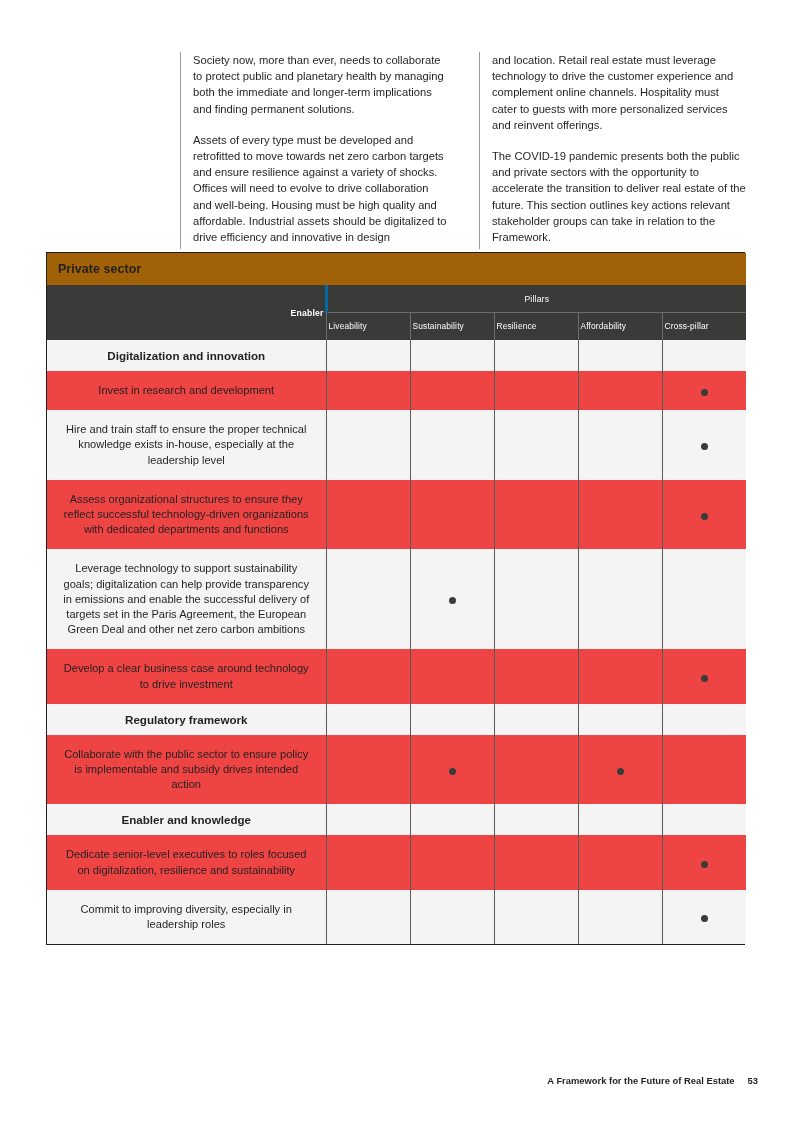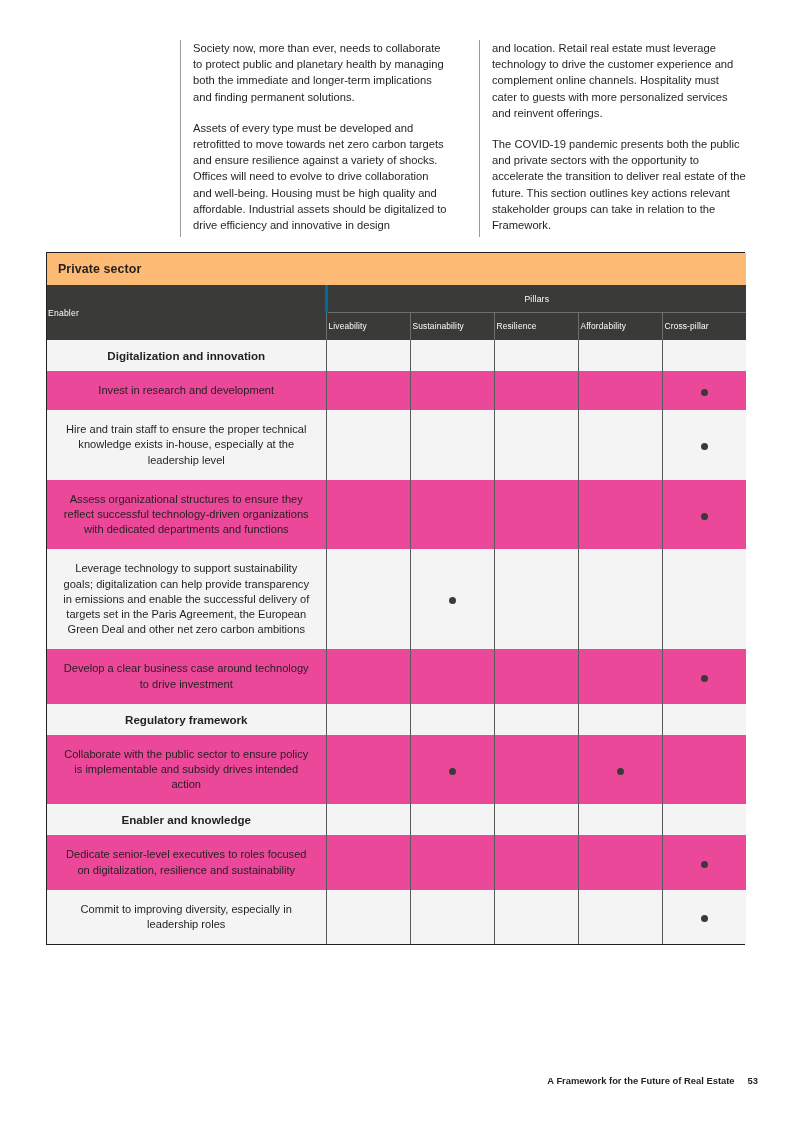--- a/index.html
+++ b/index.html
@@ -13,21 +13,21 @@
     position: relative;
     font-family: "Liberation Sans", sans-serif;
     color: #231f20;
     -webkit-font-smoothing: antialiased;
   }
 
   
   .intro {
     position: absolute;
     left: 180px;
-    top: 40px;
+    top: 52px;
     width: 580px;
     display: flex;
     gap: 18px;
     justify-content: center;
   }
   .intro-col {
     width: 290px;
     box-sizing: border-box;
     border-left: 1px solid #9b9b9b;
     padding-left: 12px;
@@ -53,45 +53,46 @@
   }
   table.matrix {
     border-collapse: collapse;
     width: 100%;
     table-layout: fixed;
   }
   table.matrix col.c-enabler { width: 279px; }
   table.matrix col.c-pillar  { width: 84px; }
 
   .title-row td {
-    background: #fdba74;
+    background: #a16207;
     padding: 9px 0 9px 11px;
     font-size: 12.4px;
     font-weight: bold;
     color: #231f20;
     letter-spacing: 0.1px;
   }
 
   .hdr-dark {
     background: #3a3a38;
     color: #ffffff;
   }
   .hdr-pillars {
     text-align: center;
     font-size: 8.6px;
     padding: 9px 0 8px 0;
     border-left: 3px solid #0369a1;
     border-bottom: 1px solid #6d6d6a;
     letter-spacing: 0.2px;
   }
   .hdr-enabler {
-    text-align: left;
+    text-align: right;
     font-size: 8.6px;
     vertical-align: middle;
     letter-spacing: 0.2px;
+    font-weight: bold;
   }
   .hdr-sub {
     text-align: left;
     font-size: 8.4px;
     padding: 8px 2px 9px 2px;
     border-left: 1px solid #6d6d6a;
     letter-spacing: 0.15px;
   }
 
   tr.section-row td.section-cell {
@@ -107,21 +108,21 @@
     line-height: 15.2px;
     padding: 12px 12px;
     color: #231f20;
   }
   td.pillar-cell {
     border-left: 1px solid #5a5a58;
     text-align: center;
     vertical-align: middle;
   }
   tr.shade td { background: #f4f4f4; }
-  tr.plain td { background: #ec4899; }
+  tr.plain td { background: #ef4444; }
 
   .dot {
     display: inline-block;
     width: 7px;
     height: 7px;
     border-radius: 50%;
     background: #3a3a38;
   }
 
   

